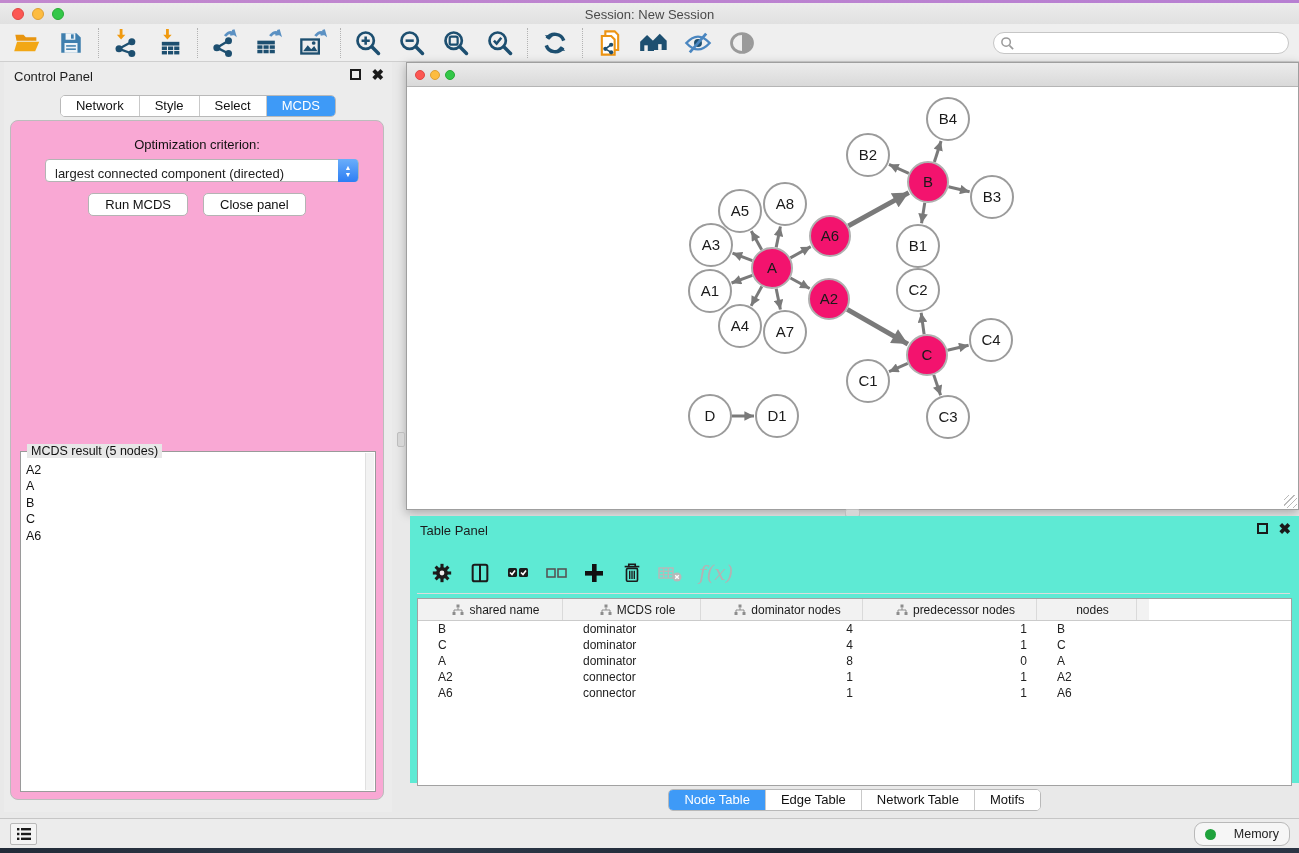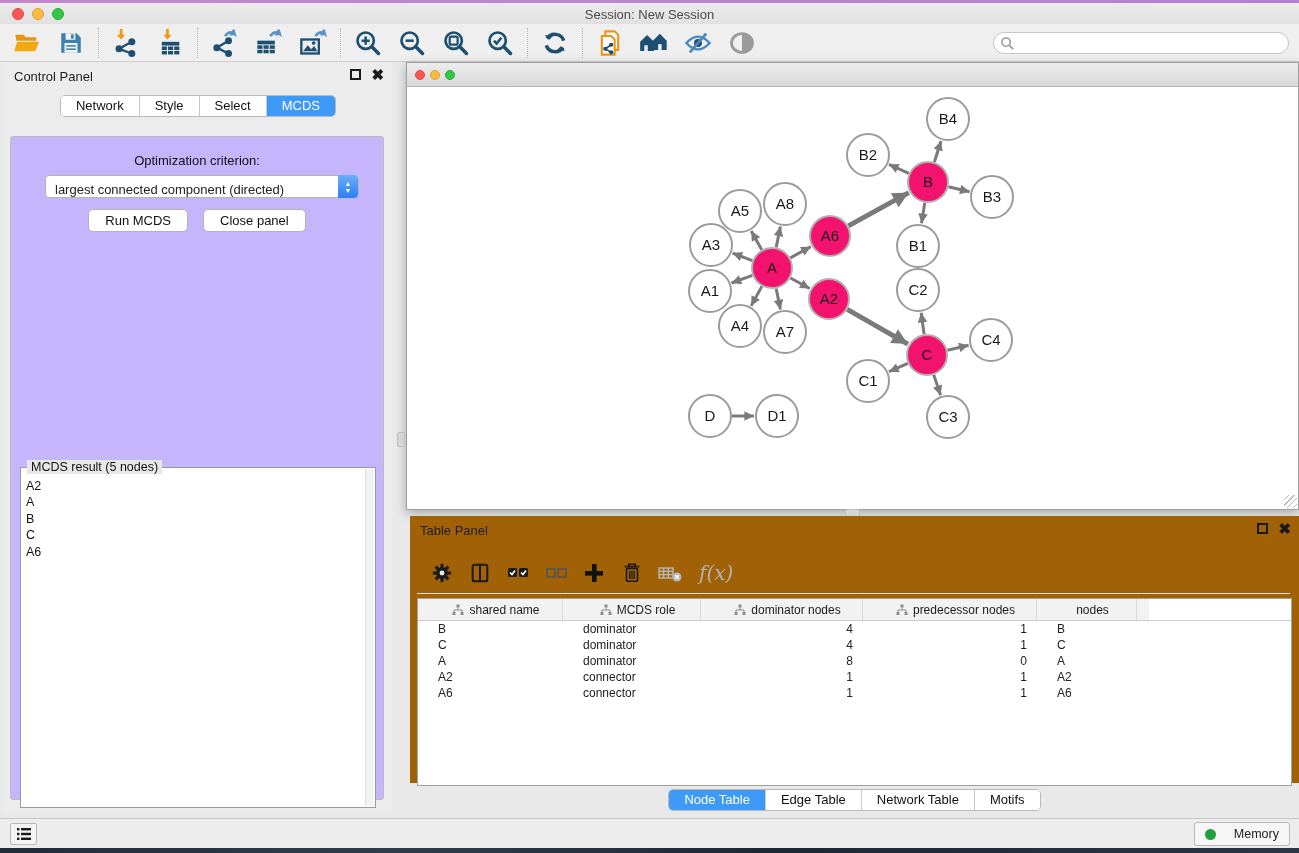--- a/index.html
+++ b/index.html
@@ -29,21 +29,21 @@
   .panel-titlebar { position:relative; height:28px; display:flex; align-items:center; padding:0 10px; }
   .panel-title { font-size:13px; color:#1d1d1d; }
   .panel-btns { position:absolute; right:8px; top:7px; display:flex; gap:10px; align-items:center; }
   .float-btn { width:11px; height:11px; border:2px solid #1a1a1a; background:transparent; }
   .close-btn { font-size:15px; font-weight:bold; color:#1a1a1a; line-height:11px; }
   .cp-tabs { position:absolute; top:33px; left:0; right:0; display:flex; justify-content:center; }
   .seg { display:flex; border:1px solid #b9b9b9; border-radius:5px; background:#fff; overflow:hidden; height:22px; }
   .seg-item { padding:0 15px; font-size:13px; line-height:20px; color:#111; border-right:1px solid #c9c9c9; background:#fff; cursor:pointer; }
   .seg-item:last-child { border-right:none; }
   .seg-item.active { background:#3e9af7; color:#fff; }
-  #cp-body { position:absolute; left:6px; right:8px; top:58px; bottom:12px; background:#c4b5fd; border:1px solid #bcbcbc; border-radius:3px;margin-top:16px; }
+  #cp-body { position:absolute; left:6px; right:8px; top:58px; bottom:12px; background:#f9a8d4; border:1px solid #bcbcbc; border-radius:8px; }
   #opt-label { position:absolute; top:16px; left:0; right:0; text-align:center; font-size:13px; color:#111; }
   #criterion-select { position:absolute; top:38px; left:34px; width:314px; height:23px; background:#fff; border:1px solid #b4b4b4; border-radius:4px; display:flex; align-items:flex-end; font-size:13px; padding-left:9px; cursor:pointer; }
   #criterion-stepper { position:absolute; right:0; top:-1px; bottom:-1px; width:20px; background:linear-gradient(#6aaefa,#2d7ef4); border-radius:0 4px 4px 0; display:flex; flex-direction:column; align-items:center; justify-content:center; color:#fff; }
   #criterion-stepper span { font-size:7px; line-height:7px; }
   .cp-buttons { position:absolute; top:72px; left:0; right:0; display:flex; justify-content:center; gap:15px; }
   .mac-btn { background:#fff; border:1px solid #b4b4b4; border-radius:5px; height:23px; padding:0 16px; font-size:13px; color:#111; line-height:21px; cursor:pointer; }
   #mcds-result { position:absolute; left:9px; top:330px; width:356px; height:341px; border:1px solid #9a9a9a; background:#fff; }
   #mcds-legend { position:absolute; top:-8px; left:6px; background:#e7e7e7; padding:0 4px; font-size:12.5px; color:#111; }
   #mcds-list { position:absolute; inset:10px 12px 4px 5px; font-size:12.5px; line-height:16.4px; color:#111; }
   #mcds-scroll { position:absolute; top:1px; bottom:1px; right:1px; width:9px; background:#f2f2f2; border-left:1px solid #e0e0e0; }
@@ -55,39 +55,39 @@
   .lights.small { left:8px; top:7px; gap:5px; }
   .lights.small .light { width:10px; height:10px; }
   #net-canvas { position:absolute; top:24px; left:0; right:0; bottom:0; background:#fff; }
   #graph-svg { width:100%; height:100%; display:block; }
   #net-resize { position:absolute; right:1px; bottom:1px; width:13px; height:13px;
      background:repeating-linear-gradient(135deg, transparent 0 3px, #b9b9b9 3px 4px); }
   #grip-v { position:absolute; left:397px; top:432px; width:8px; height:15px; background:#d6d6d6; border:1px solid #bdbdbd; border-radius:2px; }
   #grip-h { position:absolute; left:845px; top:509px; width:15px; height:8px; background:#d6d6d6; border:1px solid #bdbdbd; border-radius:2px; }
 
   
-  #table-panel { position:absolute; left:410px; top:516px; width:889px; height:267px; background:#a16207; }
+  #table-panel { position:absolute; left:410px; top:516px; width:889px; height:267px; background:#5eead4; }
   #tp-toolbar { position:absolute; left:7px; right:9px; top:36px; height:42px; display:flex; align-items:center; gap:12px; padding-left:12px; border-bottom:1px solid #dcdcdc; }
   .tp-btn { display:flex; align-items:center; justify-content:center; width:26px; height:26px; cursor:pointer; }
   #tbl { position:absolute; left:7px; top:82px; width:875px; height:188px; background:#fff; border:1px solid #a2a2a2; overflow:hidden; }
   .tr { display:flex; height:16px; }
   .tr.head { height:22px; background:#f2f2f2; border-bottom:1px solid #cbcbcb; }
   .th,.td { flex:none; display:flex; align-items:center; font-size:12px; overflow:hidden;margin-left:12px; }
   .th { justify-content:center; gap:5px; border-right:1px solid #dadada; color:#1b1b1b; }
   .th.noline { border-right:none; }
   .c0 { width:133px; } .c1 { width:126px; } .c2 { width:150px; } .c3 { width:162px; } .c4 { width:88px; }
   .cf { flex:1; background:#fff; border-right:none; }
   .td.left { padding-left:8px; justify-content:flex-start; }
   .td.right { padding-right:10px; justify-content:flex-end; }
   #tp-tabs { position:absolute; left:0; right:0; top:273px; display:flex; justify-content:center; }
 
   
   #status-bar { position:absolute; left:0; right:0; top:818px; height:30px; background:#ececec; border-top:1px solid #c6c6c6; }
   #status-list-btn { position:absolute; left:10px; top:4px; width:27px; height:22px; background:#f4f4f4; border:1px solid #b9b9b9; border-radius:2px; display:flex; align-items:center; justify-content:center; cursor:pointer; }
-  #memory-btn { position:absolute; right:9px; top:3px; height:24px; background:#f6f6f6; border:1px solid #b9b9b9; border-radius:3px; display:flex; align-items:center; gap:18px; padding:0 10px; font-size:12.5px; cursor:pointer; }
+  #memory-btn { position:absolute; right:9px; top:3px; height:24px; background:#f6f6f6; border:1px solid #b9b9b9; border-radius:9px; display:flex; align-items:center; gap:18px; padding:0 10px; font-size:12.5px; cursor:pointer; }
   #memory-dot { width:11px; height:11px; border-radius:50%; background:#1fa23c; }
   #wallpaper-bottom { position:absolute; left:0; right:0; bottom:0; height:5px; background:linear-gradient(90deg,#222b38,#303c4c 30%,#1d2633 60%,#2b3545); }
 </style>
 </head>
 <body>
 
 <div id="wallpaper-top"></div>
 <div id="titlebar">
   <div class="lights">
     <div class="light red"></div>

